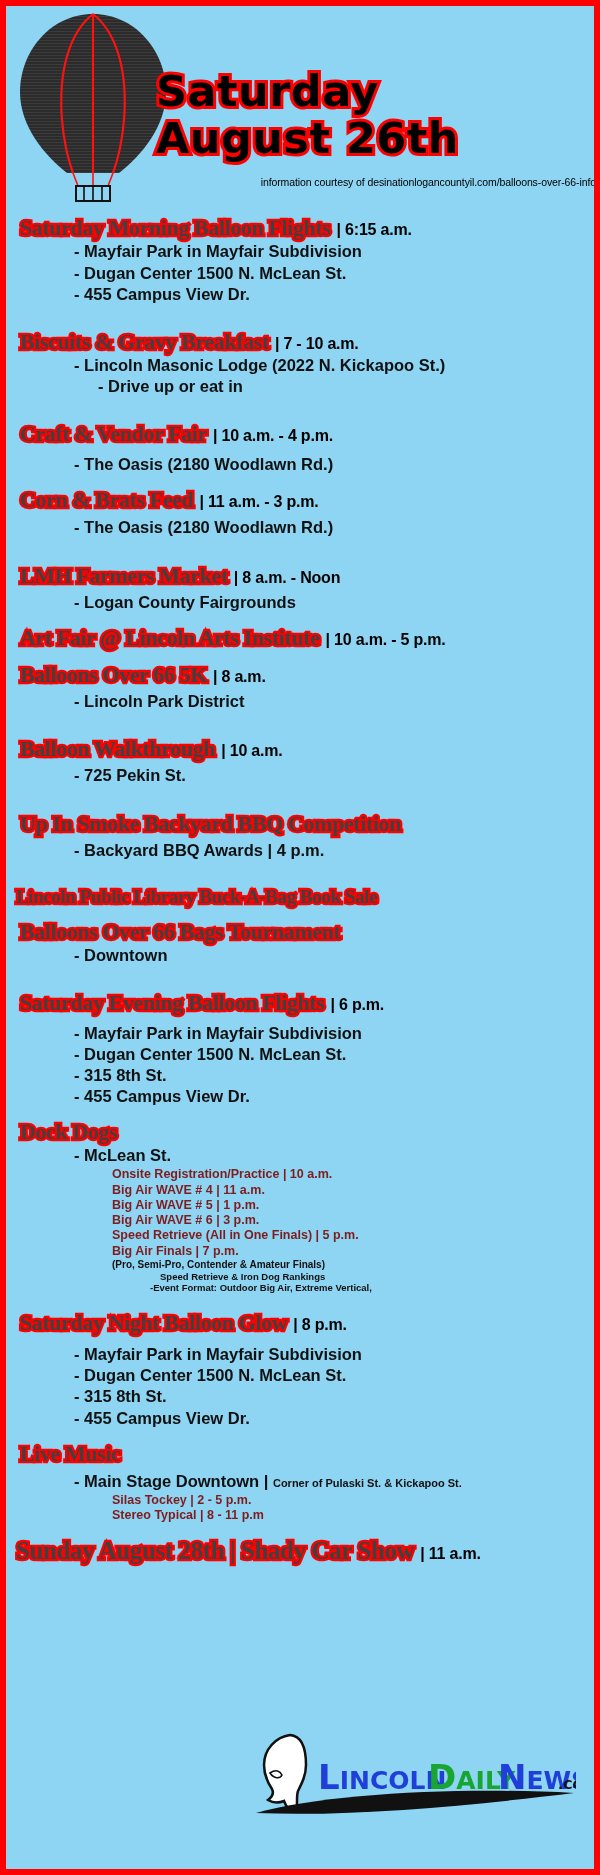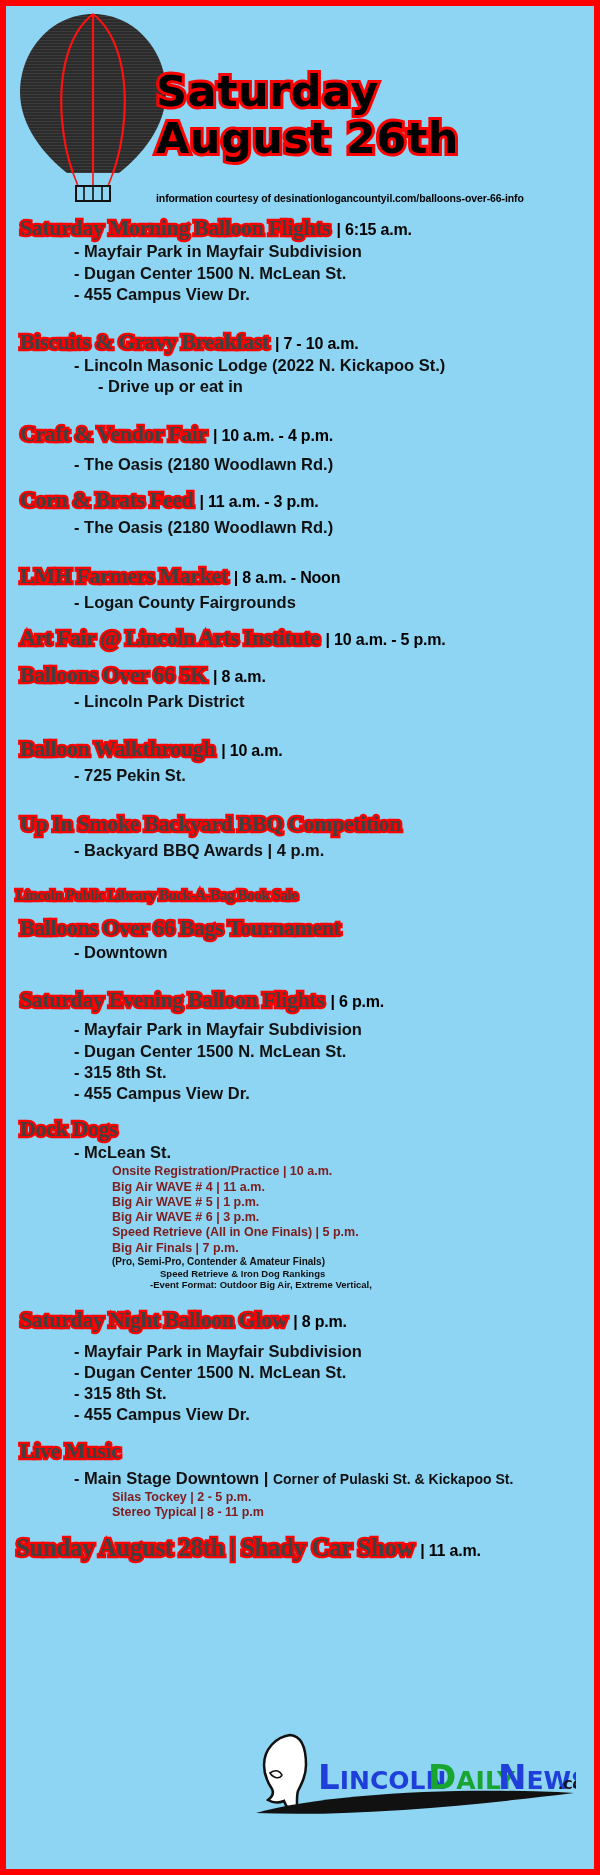--- a/index.html
+++ b/index.html
@@ -41,25 +41,25 @@
     line-height:47px;
     color:#000;
     letter-spacing:0.5px;
     -webkit-text-stroke:6px #ff0000;
     paint-order:stroke fill;
     text-shadow:0 0 0 #ff0000;
     margin:0;
   }
   .info-line{
     position:absolute;
-    left:150px; top:186px;
+    left:150px; top:170px;
     width:440px;
-    text-align:left;
+    text-align:right;
     font-size:10.5px;
-    font-weight:bold;
+    font-weight:normal;
     color:#000;
     letter-spacing:-0.1px;
   }
 
   
   .events{
     padding:0 6px 0 6px;
   }
   .event{ margin:0; }
   .ev-headline{
@@ -115,21 +115,21 @@
   .note-line{
     font-size:9.5px;
     font-weight:bold;
     color:#111;
     line-height:1.2;
     margin-left:138px;
     white-space:nowrap;
   }
   .note-line.c2{ margin-left:148px; }
   .ev-line .small-note{
-    font-size:14px;
+    font-size:11px;
     font-weight:bold;
     letter-spacing:0;
   }
 
   
   .gap-s{ margin-top:26px; }
   .gap-m{ margin-top:14px; }
   .gap-l{ margin-top:18px; }
 
   
@@ -255,21 +255,21 @@
       <div class="ev-headline">
         <span class="ev-title">Up In Smoke Backyard BBQ Competition</span><span class="ev-time"></span>
       </div>
       <div class="ev-lines">
         <div class="ev-line" style="margin-top:5px">- Backyard BBQ Awards | 4 p.m.</div>
       </div>
     </div>
 
     <div class="event gap-s">
       <div class="ev-headline" style="margin-left:4px">
-        <span class="ev-title" style="font-size:15px">Lincoln Public Library Buck-A-Bag Book Sale</span><span class="ev-time"></span>
+        <span class="ev-title" style="font-size:19px">Lincoln Public Library Buck-A-Bag Book Sale</span><span class="ev-time"></span>
       </div>
     </div>
 
     <div class="event gap-m">
       <div class="ev-headline">
         <span class="ev-title">Balloons Over 66 Bags Tournament</span><span class="ev-time"></span>
       </div>
       <div class="ev-lines">
         <div class="ev-line">- Downtown</div>
       </div>

